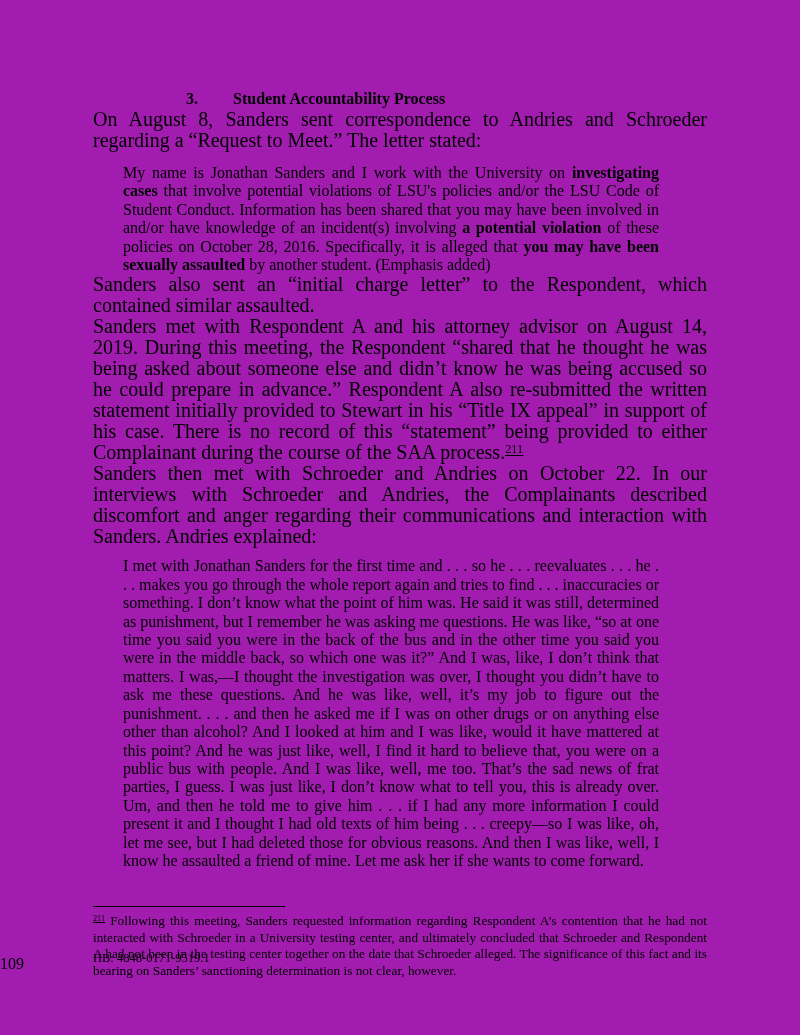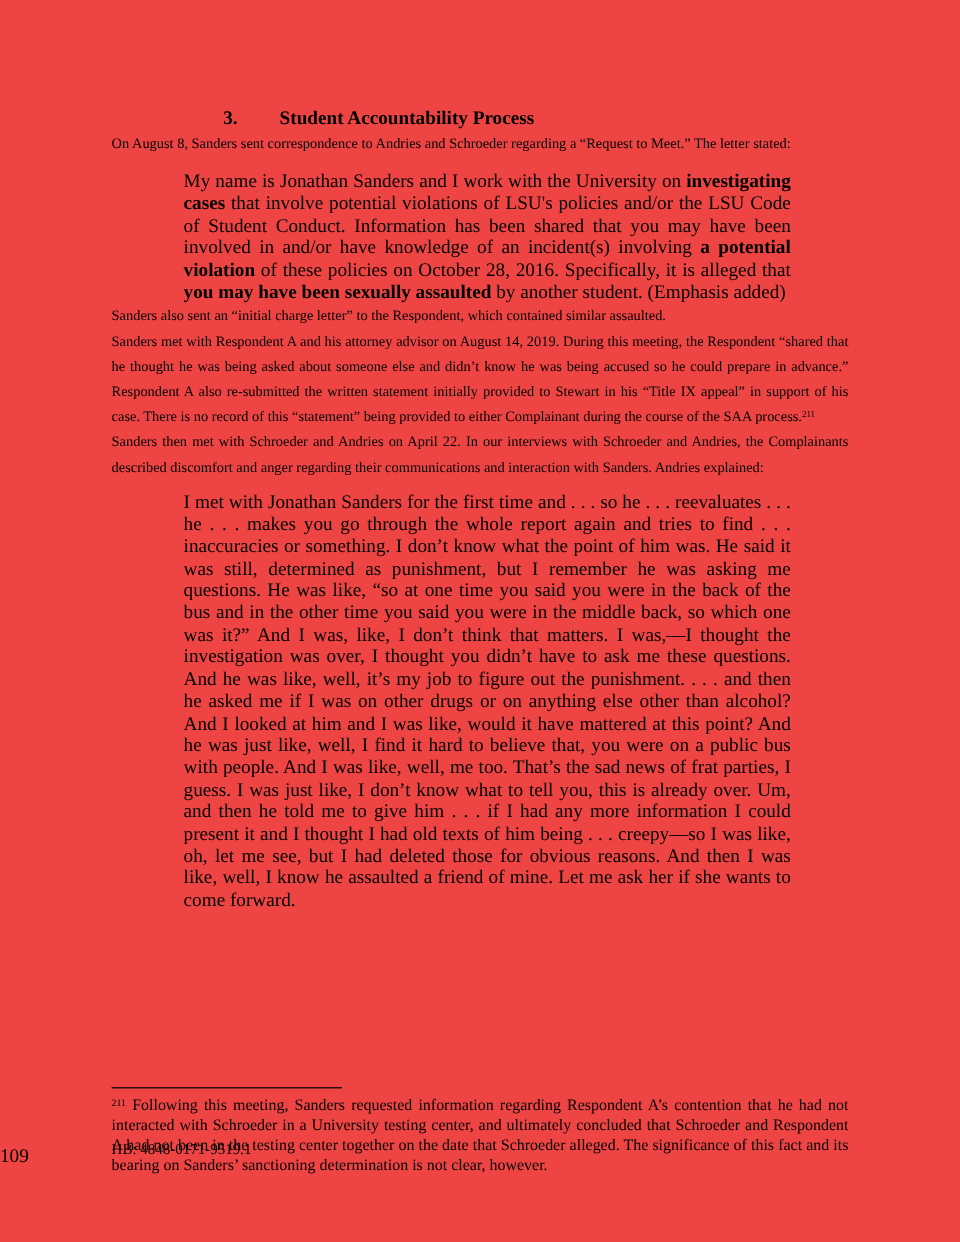--- a/index.html
+++ b/index.html
@@ -1,59 +1,60 @@
 <!DOCTYPE html>
 <html><head>
 <meta charset="utf-8">
 <style>
   html, body { margin: 0; padding: 0; background: #ffffff; }
   .page {
     position: relative;
     width: 800px;
     height: 1035px;
-    background: #ef4444;
+    background: #a21caf;
     font-family: "Liberation Serif", "DejaVu Serif", serif;
     color: #000000;
     overflow: hidden;
   }
   .content {
     position: absolute;
     top: 88px;
     left: 93px;
     width: 614px;
   }
   .heading {
     font-weight: 700;
     font-size: 16px;
     line-height: 21px;
     margin: 0 0 0 93px;
   }
   .h-num { display: inline-block; width: 47px; }
   p.body {
     margin: 0;
-    font-size: 12px;
+    font-size: 20px;
     line-height: 21px;
     text-align: justify;
   }
   .bq {
-    margin: 0 48px 0 60px;
+    margin: 0 48px 0 30px;
     font-size: 16px;
     line-height: 18.4px;
     text-align: justify;
   }
   .mt-para1 { margin-top: 20px; }
   .mt-quote1 { margin-top: 13px; }
   .mt-para2 { margin-top: 20px; }
   .mt-para3 { margin-top: 15px; }
   .mt-para4 { margin-top: 16px; }
   .mt-quote2 { margin-top: 10px; }
   sup.fnref {
     font-size: 0.62em;
     vertical-align: 0.45em;
     line-height: 0;
+    text-decoration: underline;
   }
   .footnote-area {
     position: absolute;
     top: 906px;
     left: 93px;
     width: 614px;
   }
   .fn-rule {
     width: 192px;
     height: 0;
@@ -95,21 +96,21 @@
     </div>
 
     <p class="body mt-para1">On August 8, Sanders sent correspondence to Andries and Schroeder regarding a “Request to Meet.” The letter stated:</p>
 
     <div class="bq mt-quote1"><span>My name is Jonathan Sanders and I work with the University on </span><b>investigating cases</b><span> that involve potential violations of LSU's policies and/or the LSU Code of Student Conduct. Information has been shared that you may have been involved in and/or have knowledge of an incident(s) involving </span><b>a potential violation</b><span> of these policies on October 28, 2016. Specifically, it is alleged that </span><b>you may have been sexually assaulted</b><span> by another student. (Emphasis added)</span></div>
 
     <p class="body mt-para2">Sanders also sent an “initial charge letter” to the Respondent, which contained similar assaulted.</p>
 
     <p class="body mt-para3"><span>Sanders met with Respondent A and his attorney advisor on August 14, 2019. During this meeting, the Respondent “shared that he thought he was being asked about someone else and didn’t know he was being accused so he could prepare in advance.” Respondent A also re-submitted the written statement initially provided to Stewart in his “Title IX appeal” in support of his case. There is no record of this “statement” being provided to either Complainant during the course of the SAA process.</span><sup class="fnref">211</sup></p>
 
-    <p class="body mt-para4">Sanders then met with Schroeder and Andries on April 22. In our interviews with Schroeder and Andries, the Complainants described discomfort and anger regarding their communications and interaction with Sanders. Andries explained:</p>
+    <p class="body mt-para4">Sanders then met with Schroeder and Andries on October 22. In our interviews with Schroeder and Andries, the Complainants described discomfort and anger regarding their communications and interaction with Sanders. Andries explained:</p>
 
     <div class="bq mt-quote2">I met with Jonathan Sanders for the first time and . . . so he . . . reevaluates . . . he . . . makes you go through the whole report again and tries to find . . . inaccuracies or something. I don’t know what the point of him was. He said it was still, determined as punishment, but I remember he was asking me questions. He was like, “so at one time you said you were in the back of the bus and in the other time you said you were in the middle back, so which one was it?” And I was, like, I don’t think that matters. I was,—I thought the investigation was over, I thought you didn’t have to ask me these questions. And he was like, well, it’s my job to figure out the punishment. . . . and then he asked me if I was on other drugs or on anything else other than alcohol? And I looked at him and I was like, would it have mattered at this point? And he was just like, well, I find it hard to believe that, you were on a public bus with people. And I was like, well, me too. That’s the sad news of frat parties, I guess. I was just like, I don’t know what to tell you, this is already over. Um, and then he told me to give him . . . if I had any more information I could present it and I thought I had old texts of him being . . . creepy—so I was like, oh, let me see, but I had deleted those for obvious reasons. And then I was like, well, I know he assaulted a friend of mine. Let me ask her if she wants to come forward.</div>
 
   </div>
 
   <div class="footnote-area">
     <div class="fn-rule"></div>
     <p class="footnote"><sup class="fnref">211</sup><span> Following this meeting, Sanders requested information regarding Respondent A’s contention that he had not interacted with Schroeder in a University testing center, and ultimately concluded that Schroeder and Respondent A had not been in the testing center together on the date that Schroeder alleged. The significance of this fact and its bearing on Sanders’ sanctioning determination is not clear, however.</span></p>
   </div>
 

